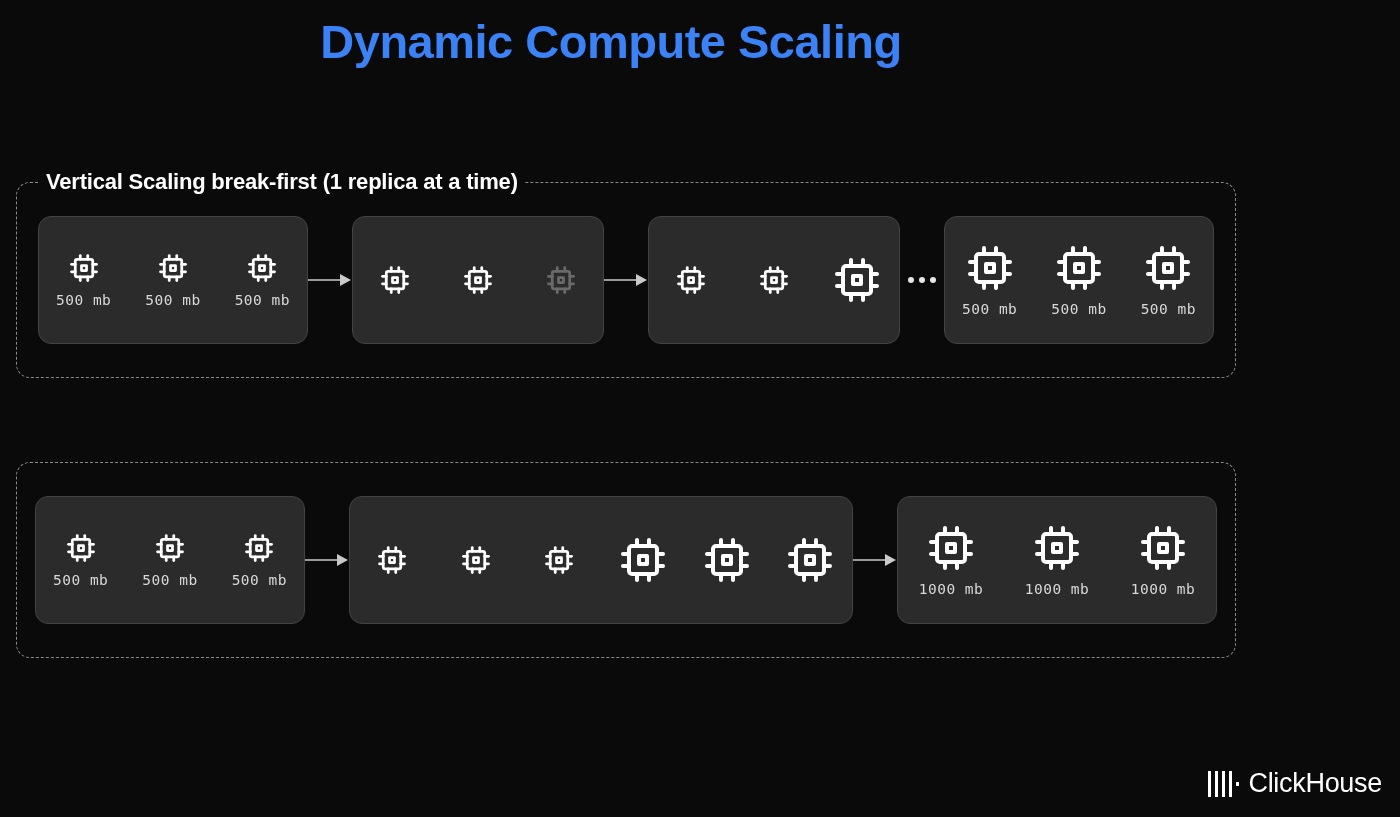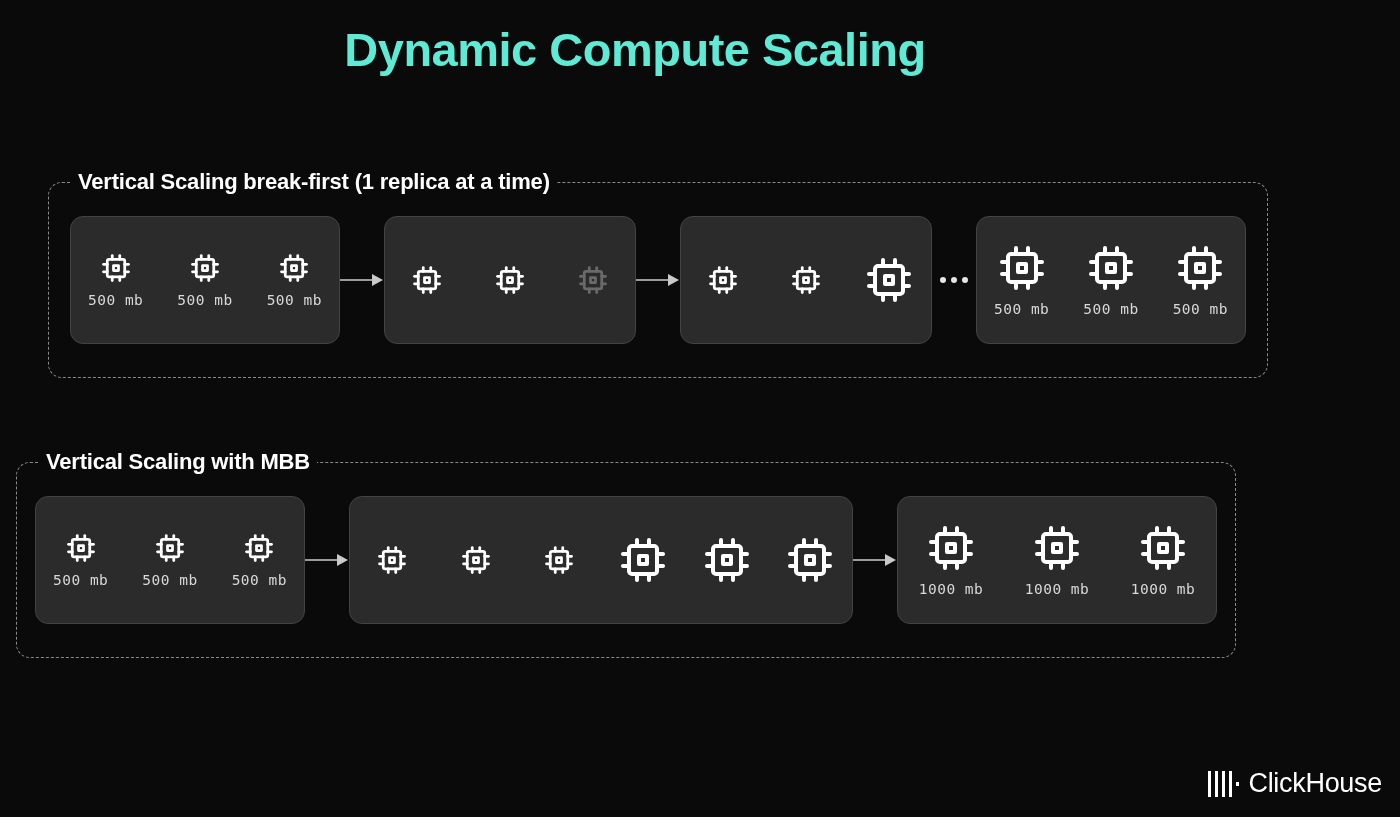--- a/index.html
+++ b/index.html
@@ -12,42 +12,41 @@
     height: 817px;
     position: relative;
     overflow: hidden;
     font-family: "Liberation Sans", sans-serif;
     color: #ffffff;
   }
 
   
   .slide-title {
     position: absolute;
-    top: 22px;
+    top: 14px;
     left: 0;
     width: 1222px;
     text-align: center;
     font-size: 47px;
     font-weight: bold;
     letter-spacing: -0.5px;
-    color: #5eead4;
+    color: #3b82f6;
     font-family: "Liberation Sans", sans-serif;
-    padding-left: 24px;
   }
 
   
   .group {
     position: absolute;
     left: 16px;
     width: 1220px;
     border: 1px dashed #8a8a8a;
     border-radius: 14px;
     box-sizing: border-box;
   }
-  #group-row1 { top: 182px; height: 196px; margin-left: 32px; }
+  #group-row1 { top: 182px; height: 196px; }
   #group-row2 { top: 462px; height: 196px; }
 
   .group-legend {
     position: absolute;
     top: -14px;
     left: 22px;
     background: #0a0a0a;
     padding: 0 7px;
     font-size: 22px;
     font-weight: bold;
@@ -380,21 +379,20 @@
     <line x1="19" y1="9" x2="22" y2="9"></line>
     <line x1="19" y1="15" x2="22" y2="15"></line>
   </svg>
           <span class="chip-label">500 mb</span>
                 </div>
       </div>
     </div>
 </div>
 
 <div class="group" id="group-row2">
-  <div class="group-legend">Vertical Scaling with MBB</div>
   <div class="stage-row" id="row2">
       <div class="card" style="width:270px">
         <div class="chip-cell">
                   <svg class="chip-ico small" viewBox="0 0 24 24" fill="none" stroke-width="2.2" stroke-linecap="round" stroke-linejoin="round">
     <rect x="5" y="5" width="14" height="14" rx="1.5"></rect>
     <rect x="10" y="10" width="4" height="4"></rect>
     <line x1="9" y1="2" x2="9" y2="5"></line>
     <line x1="15" y1="2" x2="15" y2="5"></line>
     <line x1="9" y1="19" x2="9" y2="22"></line>
     <line x1="15" y1="19" x2="15" y2="22"></line>

